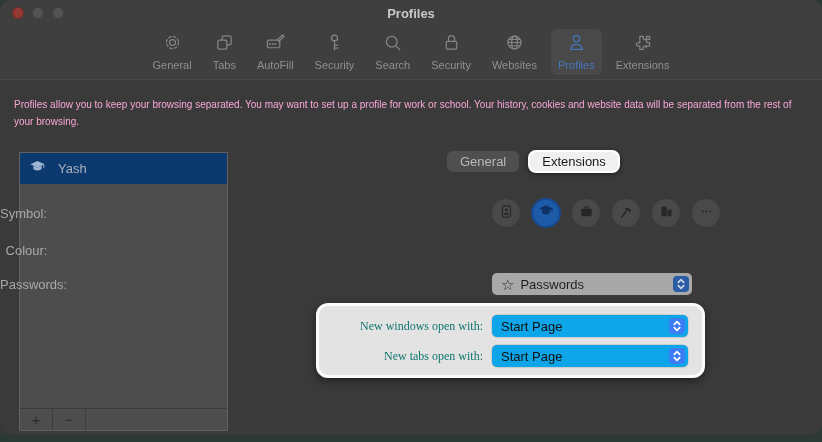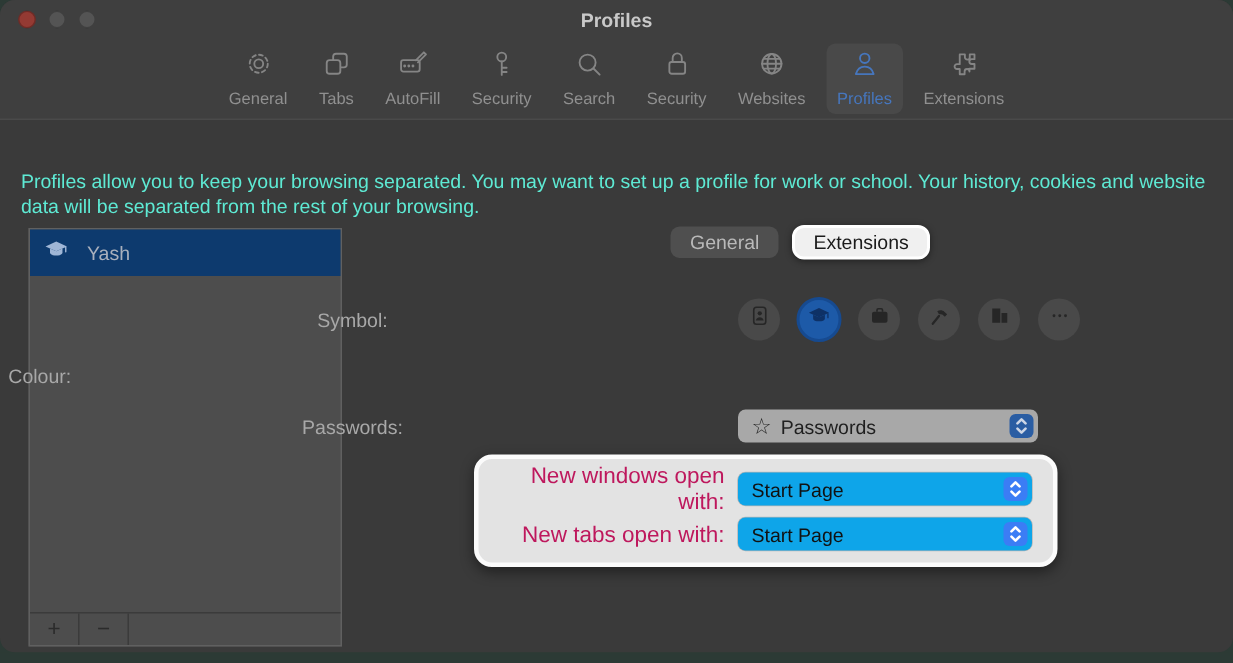--- a/index.html
+++ b/index.html
@@ -36,21 +36,21 @@
   }
   .tb-item .tb-label { font-size:11px; color:#909090; white-space:nowrap; }
   .tb-item svg { stroke:#858585; fill:none; stroke-width:1.3; stroke-linecap:round; stroke-linejoin:round; }
   .tb-item svg .occl { fill:#3f3f3f; }
   .tb-item.selected { background:#494949; }
   .tb-item.selected svg { stroke:#4676bd; }
   .tb-item.selected .tb-label { color:#4676bd; }
   
   .description {
     position:absolute; left:14px; top:96px; width:797px;
-    font-size:13px; line-height:17px; color:#5eead4;margin-top:16px;
+    font-size:10px; line-height:17px; color:#f9a8d4;
   }
   
   .sidebar {
     position:absolute; left:19px; top:152px; width:209px; height:279px;
     background:#4d4d4d; border:1px solid #606060;
   }
   .profile-row {
     height:31px; background:#0d3a6e; display:flex; align-items:center;
     padding:0 9px; gap:12px; color:#a9b0bd; font-size:13px;
   }
@@ -70,21 +70,21 @@
     font-size:13px; padding:3px 13px; border-radius:6px;
     background:#4f4f4f; color:#b9b9b9;
   }
   .seg.highlighted {
     background:#f0f0f0; color:#1b1b1b; border-radius:8px;
     border:2.5px solid #ffffff; box-shadow:0 1px 5px rgba(0,0,0,.45);
     padding:2px 12px;
   }
   
   .prow { position:absolute; left:0; display:flex; align-items:center; }
-  .rlabel { flex:0 0 470px; text-align:center; font-size:13px; color:#a8a8a8; }
+  .rlabel { flex:0 0 470px; text-align:left; font-size:13px; color:#a8a8a8; }
   .rctrl { margin-left:22px; display:flex; align-items:center; }
   .row-symbol { top:199px; height:28px; }
   .row-colour { top:243px; height:19px;flex-direction:column; }
   .row-fav    { top:273px; height:22px; }
 
   .sym-list { display:flex; gap:12px; align-items:center; }
   .sym {
     width:28px; height:28px; border-radius:50%; background:#494949;
     display:flex; align-items:center; justify-content:center; color:#262626;
   }
@@ -114,21 +114,21 @@
 
   
   .hl-box {
     position:absolute; left:316px; top:303px; width:389px; height:75px;
     background:#e3e3e3; border:3px solid #fbfbfb; border-radius:12px;
     box-shadow:0 3px 9px rgba(0,0,0,.45);
   }
   .hl-row { position:absolute; left:0; display:flex; align-items:center; height:22px; }
   .hl-row.r1 { top:9px; }
   .hl-row.r2 { top:39px; }
-  .hl-label { flex:0 0 164px; text-align:right; font-size:15px; color:#be185d; }
+  .hl-label { flex:0 0 164px; text-align:right; font-size:12px; color:#0f766e;font-family:Liberation Serif, serif; }
   .hl-ctrl { margin-left:9px; }
 
   .desktop-strip { position:absolute; left:0; right:0; bottom:0; height:7px; background:#2c3a35; }
 </style>
 </head>
 <body>
 
 <div id="window">
 
   <div class="titlebar">

